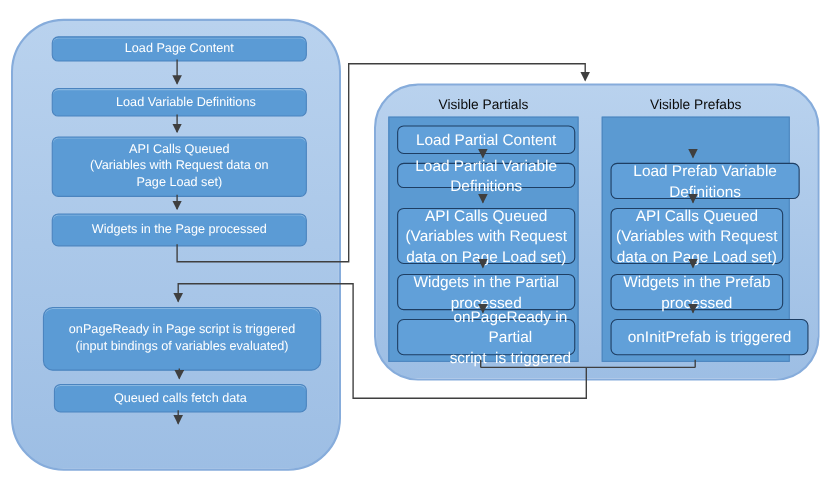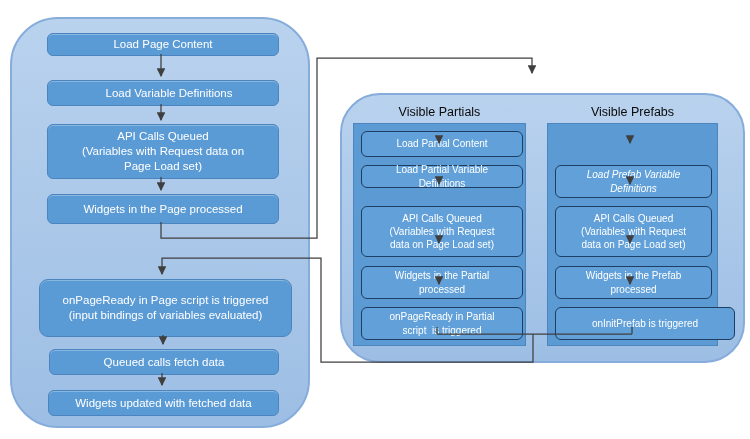--- a/index.html
+++ b/index.html
@@ -19,21 +19,21 @@
   *{box-sizing:border-box;margin:0;padding:0;}
   body{background:#ffffff;font-family:"Liberation Sans",sans-serif;}
   .stage{position:relative;width:750px;height:439px;background:#ffffff;overflow:hidden;}
 
   .container{
     position:absolute;
     background:linear-gradient(180deg,var(--container-fill-top) 0%,var(--container-fill-bottom) 100%);
     border:2px solid var(--container-border);
   }
   .container.page{left:10px;top:17px;width:300px;height:411px;border-radius:48px;}
-  .container.side{left:340px;top:76px;width:405px;height:270px;border-radius:40px;margin-top:17px;}
+  .container.side{left:340px;top:76px;width:405px;height:270px;border-radius:40px;}
 
   .panel{position:absolute;top:28px;height:223px;background:var(--panel-fill);border:1px solid var(--panel-border);}
   .panel.partials{left:11px;width:173px;}
   .panel.prefabs{left:205px;width:171px;}
 
   .panel-title{
     position:absolute;top:9px;height:17px;line-height:17px;
     font-size:12.5px;color:var(--title-text);text-align:center;
   }
   .panel-title.partials{left:11px;width:173px;}
@@ -48,21 +48,21 @@
     background:var(--box-fill);
     border:1px solid var(--box-border);
     border-radius:6px;
     font-size:11.5px;line-height:1.28;
     box-shadow:inset 0 1px 0 rgba(255,255,255,.28);
   }
   .innerbox{
     background:var(--inner-box-fill);
     border:1.5px solid var(--inner-box-border);
     border-radius:6px;
-    font-size:10px;line-height:1.32;
+    font-size:14px;line-height:1.32;
   }
 
   .connectors{position:absolute;left:0;top:0;z-index:5;pointer-events:none;}
   .connectors path{fill:none;stroke:var(--connector);stroke-width:1.25px;}
   .connectors marker path{fill:var(--connector);stroke:none;}
 </style>
 </head>
 <body>
 
 <div class="stage">
@@ -82,23 +82,20 @@
     <div class="box pagebox" style="left:35px;top:175px;width:232px;height:30px;">
       <span class="box-label">Widgets in the Page processed</span>
     </div>
     <div class="box pagebox" style="left:27px;top:260px;width:253px;height:58px;border-radius:9px;">
       <span class="box-label">onPageReady in Page script is triggered
 (input bindings of variables evaluated)</span>
     </div>
     <div class="box pagebox" style="left:37px;top:330px;width:230px;height:26px;">
       <span class="box-label">Queued calls fetch data</span>
     </div>
-    <div class="box pagebox" style="left:36px;top:371px;width:231px;height:26px;">
-      <span class="box-label">Widgets updated with fetched data</span>
-    </div>
   </div>
 
   <div class="container side">
     <div class="panel-title partials">Visible Partials</div>
     <div class="panel-title prefabs">Visible Prefabs</div>
 
     <div class="panel partials">
       <div class="box innerbox" style="left:7px;top:7px;width:162px;height:26px;">
         <span class="box-label">Load Partial Content</span>
       </div>
@@ -108,28 +105,28 @@
       </div>
       <div class="box innerbox" style="left:7px;top:82px;width:162px;height:51px;">
         <span class="box-label">API Calls Queued
 (Variables with Request
 data on Page Load set)</span>
       </div>
       <div class="box innerbox" style="left:7px;top:142px;width:162px;height:33px;">
         <span class="box-label">Widgets in the Partial
 processed</span>
       </div>
-      <div class="box innerbox" style="left:7px;top:183px;width:162px;height:33px;">
+      <div class="box innerbox" style="left:7px;top:183px;width:162px;height:33px;padding-left:44px;">
         <span class="box-label">onPageReady in Partial
 script  is triggered</span>
       </div>
     </div>
 
     <div class="panel prefabs">
-      <div class="box innerbox" style="left:7px;top:41px;width:157px;height:33px;font-style:italic;">
+      <div class="box innerbox" style="left:7px;top:41px;width:172px;height:33px;">
         <span class="box-label">Load Prefab Variable
 Definitions</span>
       </div>
       <div class="box innerbox" style="left:7px;top:82px;width:157px;height:51px;">
         <span class="box-label">API Calls Queued
 (Variables with Request
 data on Page Load set)</span>
       </div>
       <div class="box innerbox" style="left:7px;top:142px;width:157px;height:33px;">
         <span class="box-label">Widgets in the Prefab

